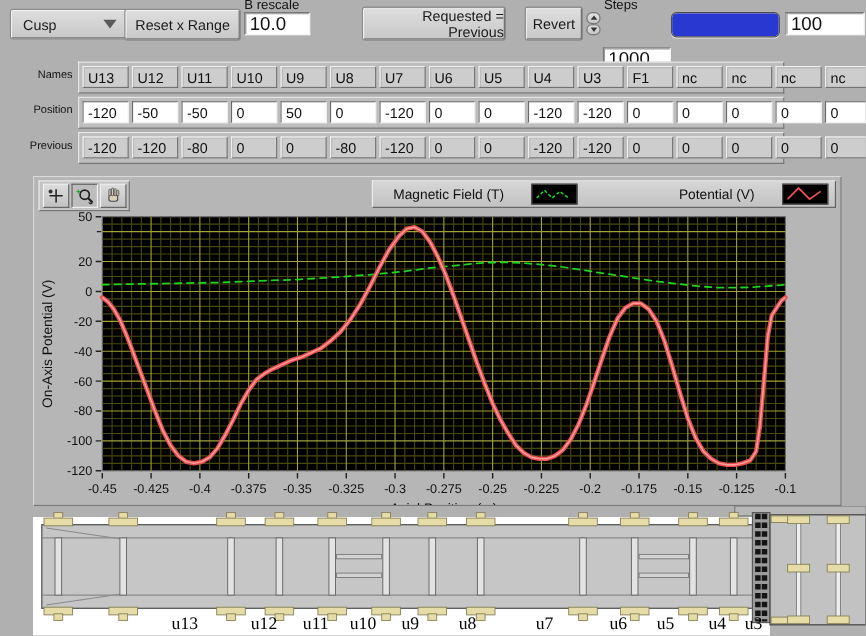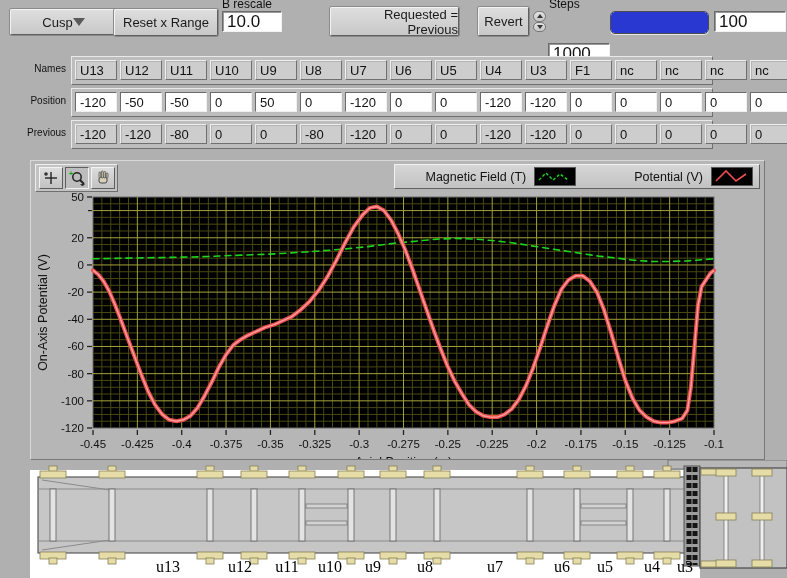--- a/index.html
+++ b/index.html
@@ -76,21 +76,21 @@
   .pal-btn.active{
     background:#bdbdbd;
     border-top:1px solid #5e5e5e;border-left:1px solid #5e5e5e;
     border-right:1px solid #f2f2f2;border-bottom:1px solid #f2f2f2;
   }
   .legend{
     position:absolute;right:4px;top:3px;height:23px;
     background:linear-gradient(#d6d6d6,#c2c2c2);
     border-top:1px solid #f2f2f2;border-left:1px solid #f2f2f2;
     border-right:1px solid #5f5f5f;border-bottom:1px solid #5f5f5f;
-    display:flex;align-items:center;padding:0 6px 0 30px;gap:8px;
+    display:flex;align-items:center;padding:0 6px 0 18px;gap:25px;
   }
   .legend .lab{font-size:12.5px;color:#111;}
   .legend .swatch{
     width:40px;height:17px;background:#000;border:1px solid #555;
   }
   .legend .gap{width:42px;}
   .spinner{width:13px;height:21px;display:flex;flex-direction:column;}
   .spin-half{
     flex:1;background:linear-gradient(#e3e3e3,#c6c6c6);
     border:1px solid #777;border-radius:6px 6px 6px 6px;
@@ -104,21 +104,21 @@
     border-radius:5px;border:1px solid #4c4c4c;
     box-shadow:0 1px 0 #e8e8e8, inset 0 1px 1px rgba(255,255,255,.35);
     overflow:hidden;background:#cfcfcf;
   }
   .progress .fill{height:100%;border-radius:4px;}
   svg text{font-family:"Liberation Sans","DejaVu Sans",sans-serif;}
 </style>
 </head>
 <body>
 
-<div class="abs raised btn" style="left:10px;top:9px;width:85px;height:24px;padding:0 10px;">
+<div class="abs raised btn" style="left:10px;top:9px;width:85px;height:24px;justify-content:space-between;padding:0 10px;">
   <span>Cusp</span>
   <span class="dd-arrow"></span>
 </div>
 
 <div class="abs raised btn" style="left:114px;top:9px;width:102px;height:25px;align-items:center;">
   <span>Reset x Range</span>
 </div>
 
 <div class="abs toplabel" style="left:222px;top:-3px;">B rescale</div>
 <div class="abs sunken field" style="left:222px;top:11px;width:54px;height:19px;">

